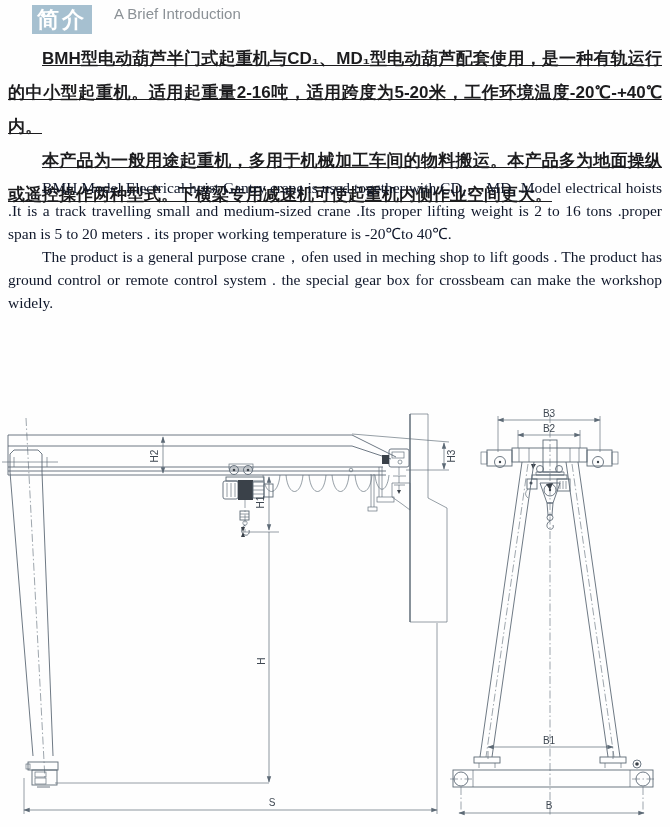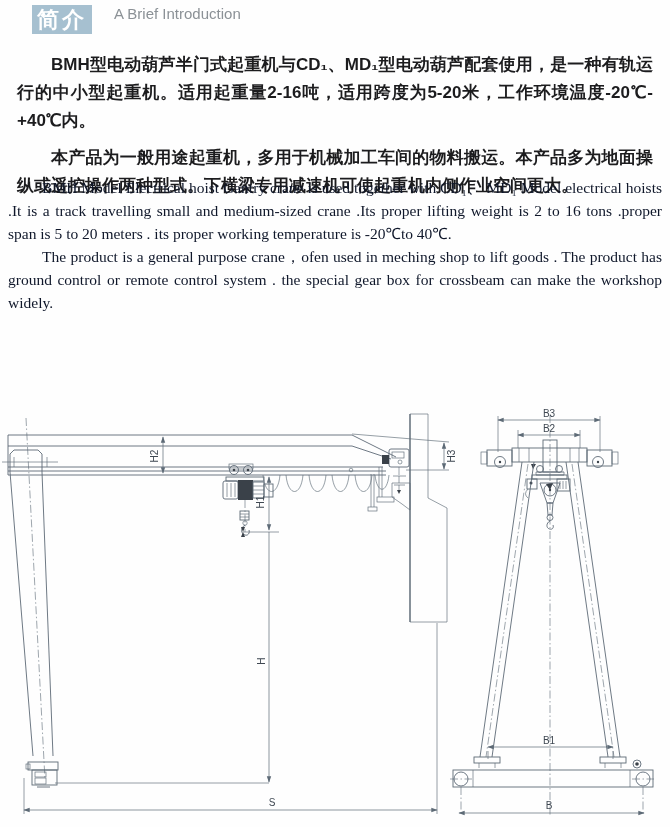--- a/index.html
+++ b/index.html
@@ -10,22 +10,22 @@
   
   .hdr{position:absolute;left:32px;top:5px;height:30px;display:flex;}
   .badge{
     display:inline-block;background:#a6c0d0;color:#ffffff;
     font-size:22px;font-weight:bold;line-height:29px;height:29px;
     padding:0 5px;letter-spacing:3px;
   }
   .hdr-en{color:#8b9196;font-size:15px;margin-left:22px;line-height:18px;padding-bottom:1px;}
   
   .cn{position:absolute;left:8px;right:8px;top:42px;color:#1c1c1e;}
-  .cn p{margin:9px;font-size:17px;line-height:28px;font-weight:bold;text-align:justify;text-indent:2em;
-        font-family:"Liberation Sans",sans-serif;}
+  .cn p{margin:0;font-size:17px;line-height:34px;font-weight:bold;text-align:justify;text-indent:2em;
+        font-family:"Liberation Sans",sans-serif;text-decoration:underline;}
   
   .en{position:absolute;left:8px;right:8px;top:176px;color:#0f172a;}
   .en p{margin:0;font-size:15.5px;line-height:23px;text-align:justify;text-indent:2.2em;
         font-family:"Liberation Serif",serif;}
   
   .drawings{position:absolute;left:0;top:380px;}
   .ln{stroke:#5d6a76;stroke-width:0.9;fill:none;}
   .thin{stroke:#5d6a76;stroke-width:0.65;fill:none;}
   .cl{stroke:#5d6a76;stroke-width:0.6;fill:none;stroke-dasharray:8 2.5 1.5 2.5;}
   .dim{stroke:#5d6a76;stroke-width:0.7;fill:none;}

